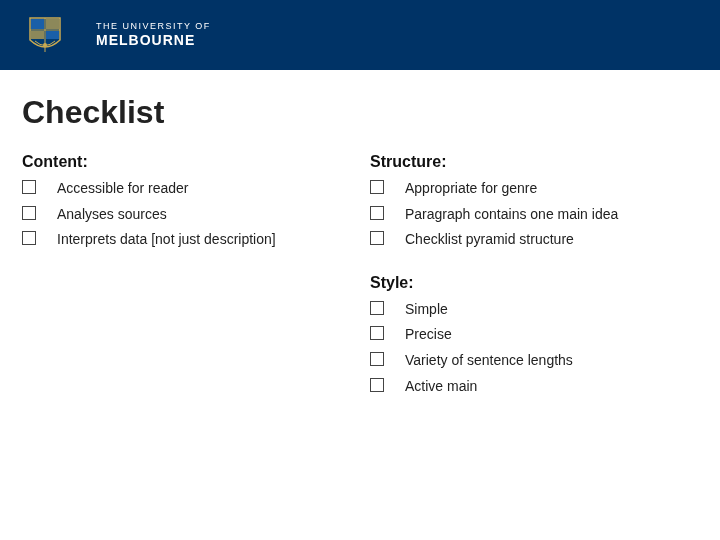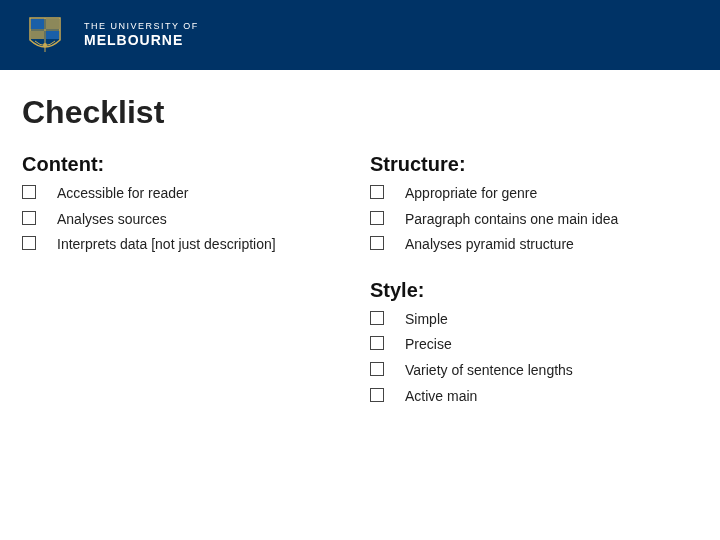--- a/index.html
+++ b/index.html
@@ -21,21 +21,21 @@
       width: 100%;
       height: 70px;
       display: flex;
       align-items: center;
       padding: 0 20px;
     }
 
     .logo-container {
       display: flex;
       align-items: center;
-      gap: 14px;
+      gap: 26px;
     }
 
     .logo-crest {
       width: 50px;
       height: 50px;
     }
 
     .logo-text {
       display: flex;
       flex-direction: column;
@@ -77,21 +77,21 @@
       width: 50%;
       padding-right: 20px;
     }
 
     .column-right {
       width: 50%;
       padding-left: 10px;
     }
 
     .section-title {
-      font-size: 20px;
+      font-size: 16px;
       font-weight: bold;
       color: #111111;
       margin-bottom: 8px;
     }
 
     .checklist {
       list-style: none;
       padding: 0;
     }
 
@@ -182,21 +182,21 @@
           <li>
             <span class="checkbox-icon"></span>
             <span>Appropriate for genre</span>
           </li>
           <li>
             <span class="checkbox-icon"></span>
             <span>Paragraph contains one main idea</span>
           </li>
           <li>
             <span class="checkbox-icon"></span>
-            <span>Analyses pyramid structure</span>
+            <span>Checklist pyramid structure</span>
           </li>
         </ul>
       </div>
 
       <div class="style-section">
         <div class="section-title">Style:</div>
         <ul class="checklist">
           <li>
             <span class="checkbox-icon"></span>
             <span>Simple</span>

